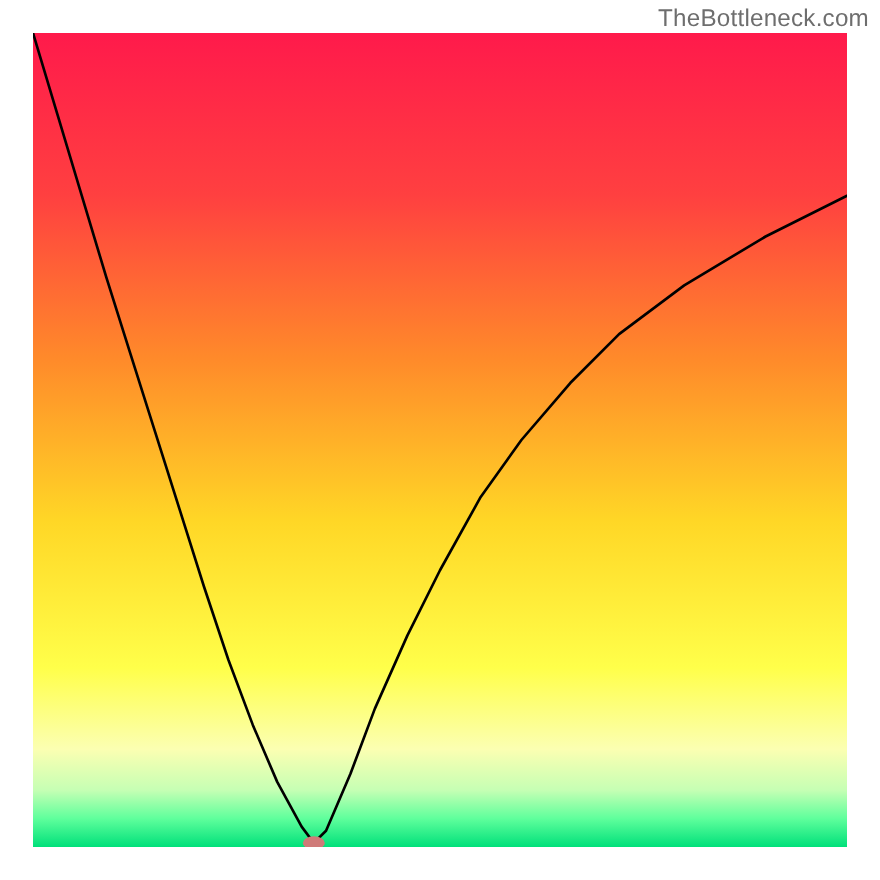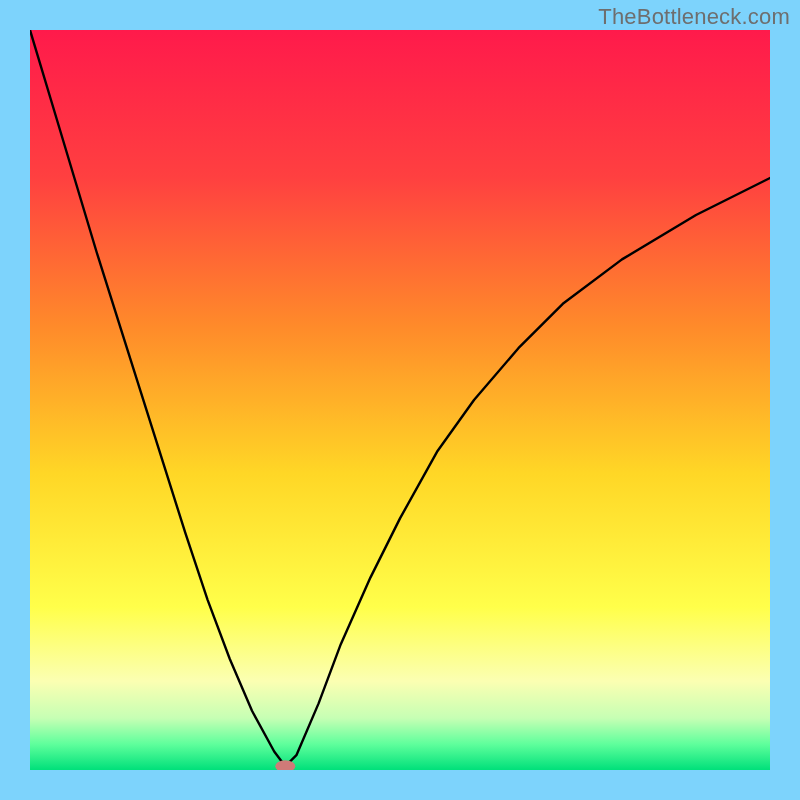--- a/index.html
+++ b/index.html
@@ -8,21 +8,21 @@
     width: 800px;
     height: 800px;
     overflow: hidden;
     background: #000;
     font-family: Arial, Helvetica, sans-serif;
   }
   .frame {
     position: relative;
     width: 800px;
     height: 800px;
-    background: #7dd3fc;
+    background: #ffffff;
   }
   .plot {
     position: absolute;
     left: 30px;
     top: 30px;
     width: 740px;
     height: 740px;
     
   }
   svg {

